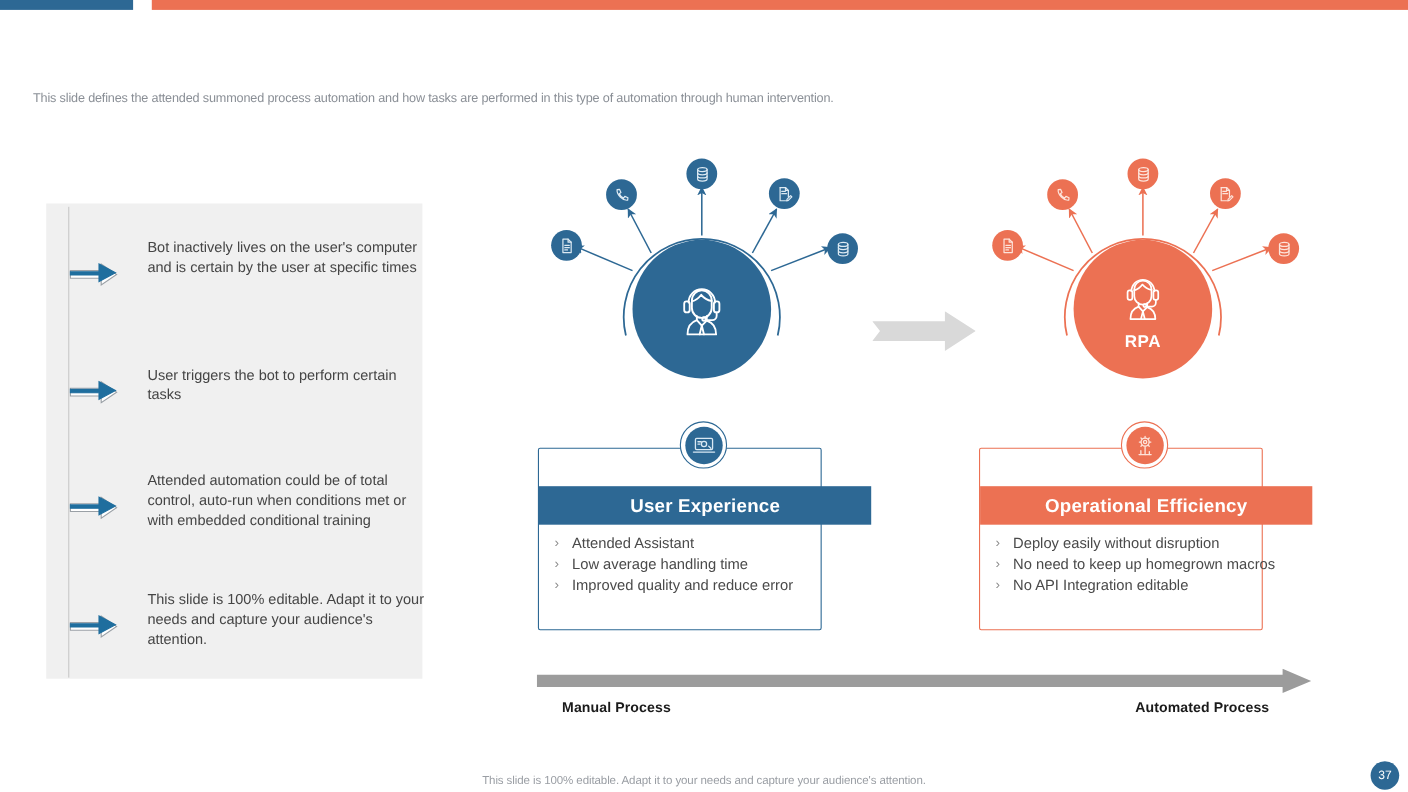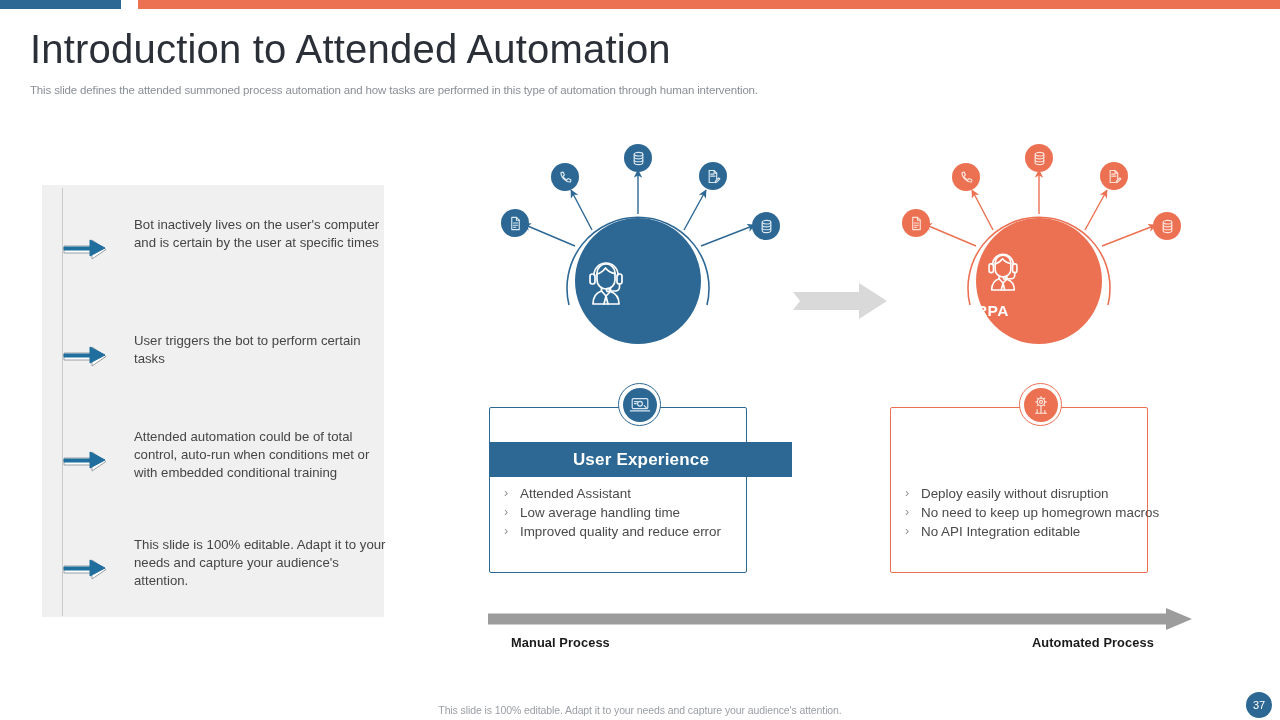--- a/index.html
+++ b/index.html
@@ -56,21 +56,21 @@
   .r1 { top: 341px; }
   .r2 { top: 446px; }
   .r3 { top: 554px; }
   .r0 .btext { top: -18px; }
   .r1 .btext { top: -9px; }
   .r2 .btext { top: -18px; }
   .r3 .btext { top: -18px; }
   .hub-core {
     position: absolute; border-radius: 50%;
     display: flex; flex-direction: column;
-    justify-content: center;
+    align-items: center; justify-content: center;
   }
   .hub-core svg { display: block; }
   .hub-label {
     font-size: 15.5px; font-weight: bold; color: #fff;
     letter-spacing: .4px; margin-top: 5px;
   }
 
   .sat {
     position: absolute; border-radius: 50%;
     display: flex; align-items: center; justify-content: center;
@@ -136,21 +136,20 @@
   }
 </style>
 </head>
 <body>
 
 <div class="slide">
 
   <div class="topbar-blue"></div>
   <div class="topbar-orange"></div>
 
-  <div class="title">Introduction to Attended Automation</div>
   <div class="subtitle">This slide defines the attended summoned process automation and how tasks are performed in this type of automation through human intervention.</div>
 
   <div class="panel"></div>
   <div class="panel-rule"></div>
 
   <div class="bullet-row r0">
     <span class="arrow">
       <svg width="46" height="26" viewBox="0 0 46 26">
         <path d="M2 19 H30 V25 L44 15.5 L30 6 V12 H2 Z" fill="#ffffff" stroke="#9aa0a6" stroke-width="1"></path>
         <path d="M2 13 H28 V6 L43 14 L28 22 V16 H2 Z" fill="#1f6e9e" stroke="#1f6e9e" stroke-width="1"></path>
@@ -363,20 +362,23 @@
         <rect x="3.5" y="5" width="17" height="11" rx="1.2"></rect>
         <path d="M1.5 18.5 h21"></path>
         <circle cx="12" cy="10.6" r="2.6"></circle>
         <path d="M6 8.3 h3.2 M6 10.6 h2"></path>
         <path d="M16.6 12.6 l2.2 2.2"></path>
       </svg>
     </span>
   </div>
 
   <div class="card" style="left:890px; top:407px; border:1.6px solid #ec7153;">
+    <div class="card-hd" style="background:#ec7153;">
+      <span>Operational Efficiency</span>
+    </div>
     <div class="card-list">
       <div class="card-li">
         <span class="chev">›</span>
         <span class="ltxt">Deploy easily without disruption</span>
       </div>
       <div class="card-li">
         <span class="chev">›</span>
         <span class="ltxt">No need to keep up homegrown macros</span>
       </div>
       <div class="card-li">

